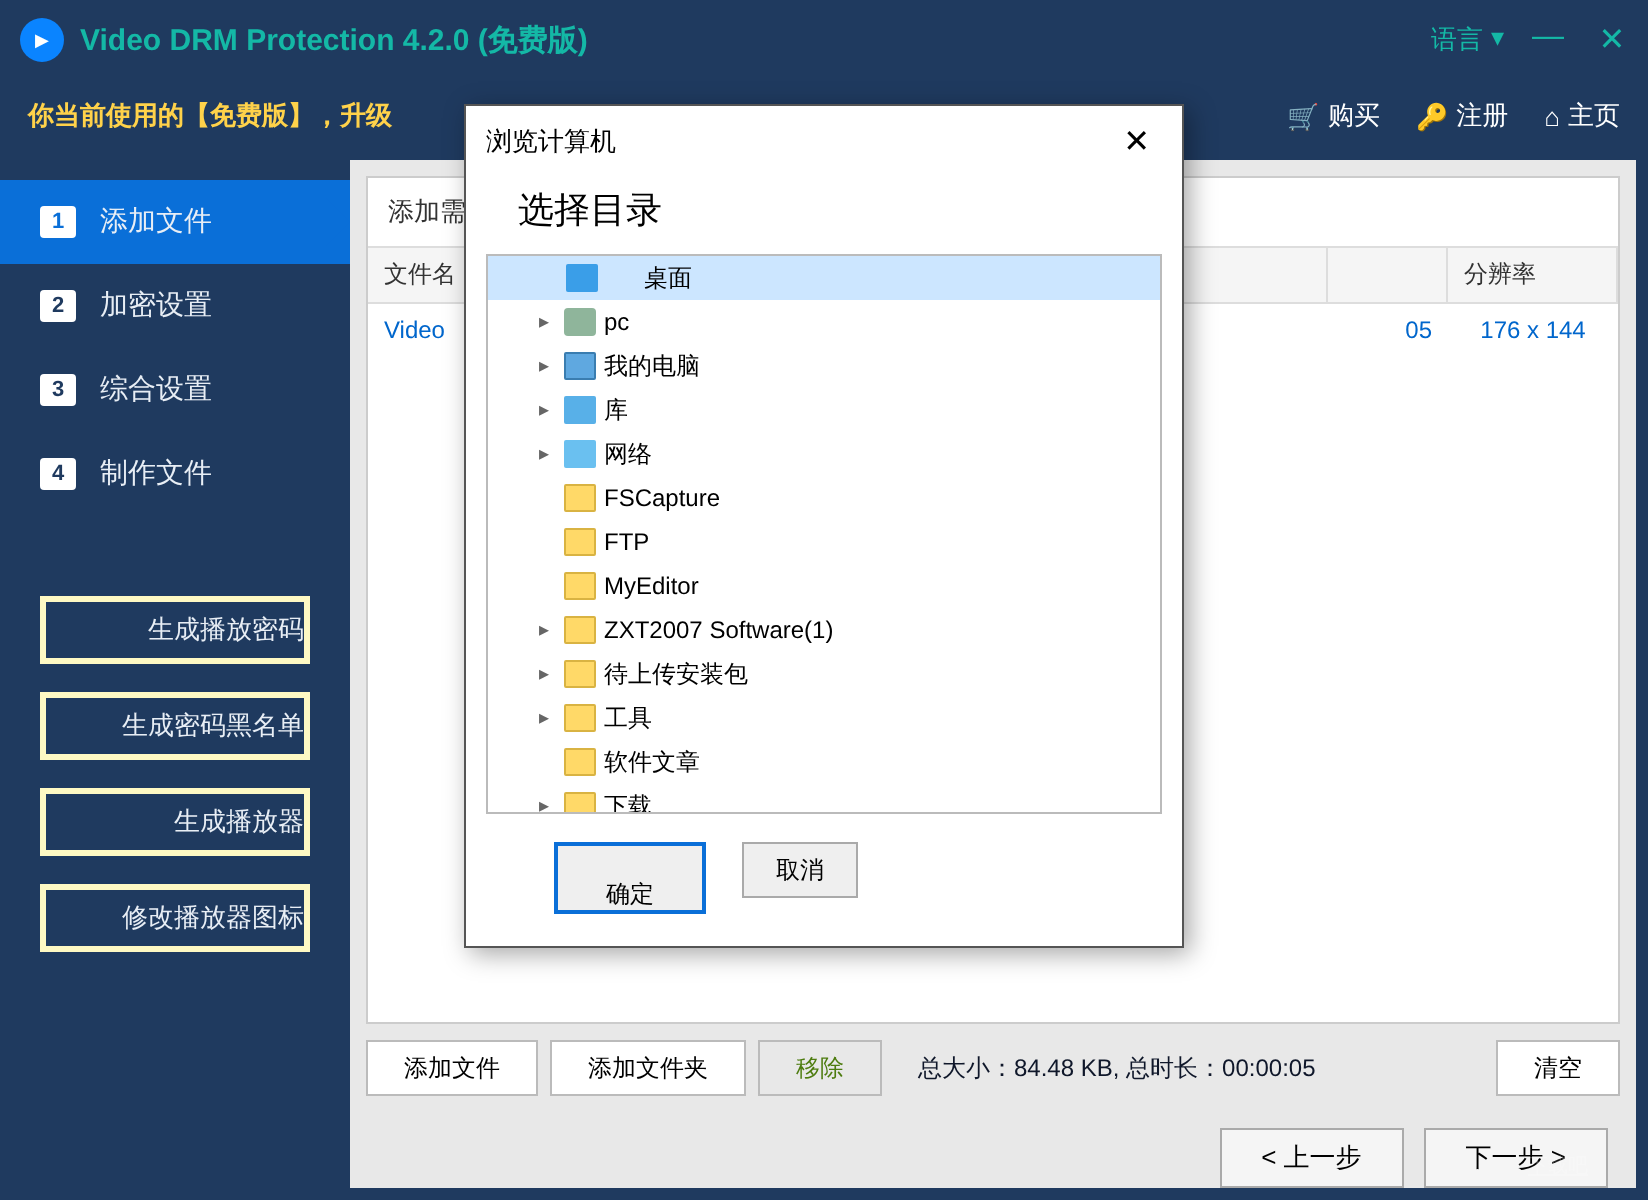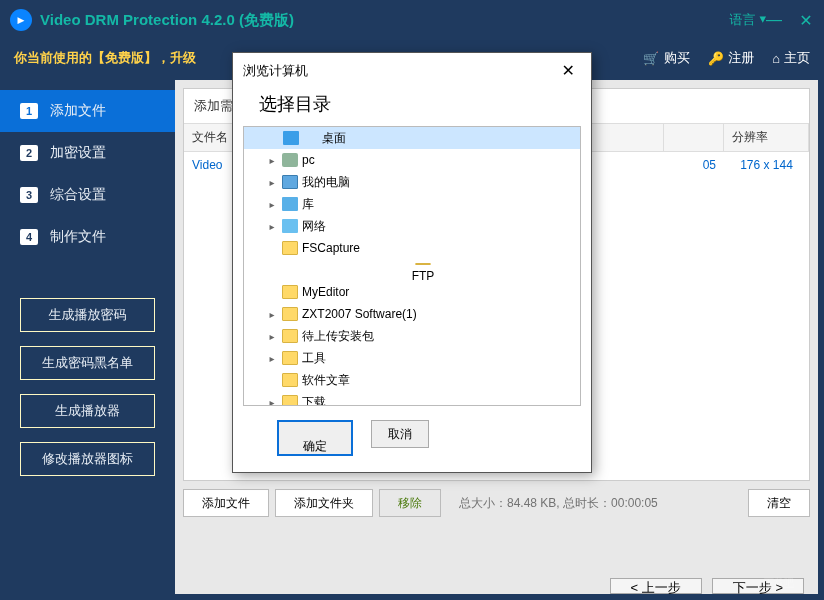--- a/index.html
+++ b/index.html
@@ -3,59 +3,59 @@
 <meta charset="utf-8">
 <style>
 * { margin: 0; padding: 0; box-sizing: border-box; font-family: "Microsoft YaHei", Arial, sans-serif; }
 body { width: 824px; height: 600px; background: #1f3a5f; overflow: hidden; position: relative; }
 
 
 .titlebar { height: 40px; background: #1f3a5f; display: flex; align-items: center; padding: 0 10px; color: #14b8a6; }
 .app-logo { width: 22px; height: 22px; border-radius: 50%; background: #0a84ff; display: flex; align-items: center; justify-content: center; margin-right: 8px; position: relative; }
 .app-logo::after { content: "▶"; font-size: 9px; color: #fff; }
 .app-title { font-size: 15px; font-weight: bold; flex: 1; }
-.lang { font-size: 13px; display: flex; gap: 4px; cursor: pointer; }
+.lang { margin-right: 14px; font-size: 13px; display: flex; gap: 4px; cursor: pointer; }
 .win-btns { display: flex; gap: 16px; font-size: 16px; }
 .win-btn { cursor: pointer; width: 16px; text-align: center; }
 
 
 .banner { height: 36px; display: flex; align-items: center; justify-content: space-between; padding: 0 14px; color: #ffd24a; font-weight: bold; font-size: 13px; }
 .banner-right { display: flex; gap: 18px; color: #fff; font-weight: normal; }
 .banner-link { display: flex; align-items: center; gap: 4px; cursor: pointer; }
 
 
 .main { display: flex; height: 524px; }
 .sidebar { width: 175px; padding-top: 14px; }
 .step { height: 42px; display: flex; align-items: center; padding-left: 20px; gap: 12px; color: #e8eef5; font-size: 14px; cursor: pointer; position: relative; }
 .step.active { background: #0a6fd8; }
 .step.active::after { content: ""; position: absolute; right: -12px; top: 50%; transform: translateY(-50%); border: 12px solid transparent; border-left-color: #0a6fd8; }
 .step-num { width: 18px; height: 16px; background: #fff; color: #1f3a5f; font-size: 11px; font-weight: bold; display: flex; align-items: center; justify-content: center; border-radius: 2px; }
 .step.active .step-num { color: #0a6fd8; }
 
 .side-actions { margin-top: 40px; padding: 0 20px; display: flex; flex-direction: column; gap: 14px; }
-.side-btn { height: 34px; border: 1px solid #fef9c3; background: transparent; color: #e8eef5; font-size: 13px; cursor: pointer; }
+.side-btn { height: 34px; border: 3px solid #fef9c3; background: transparent; color: #e8eef5; font-size: 13px; cursor: pointer; text-align: right; }
 
 
 .content { flex: 1; background: #e8e8e8; margin: 4px 6px 6px 0; display: flex; flex-direction: column; }
 .content-inner { flex: 1; margin: 8px 8px 0 8px; background: #fff; border: 1px solid #ccc; display: flex; flex-direction: column; }
 .content-title { padding: 8px 10px; font-size: 13px; color: #333; }
 .table-head { display: flex; background: #f5f5f5; border-top: 1px solid #ddd; border-bottom: 1px solid #ddd; font-size: 12px; color: #333; }
 .th { padding: 5px 8px; border-right: 1px solid #ddd; }
 .table-body { flex: 1; font-size: 12px; }
 .tr { display: flex; color: #0066cc; padding: 3px 0; }
 .td { padding: 3px 8px; overflow: hidden; text-overflow: ellipsis; white-space: nowrap; }
 
 .bottom-bar { display: flex; align-items: center; gap: 6px; padding: 8px; font-size: 12px; }
 .bbtn { height: 28px; padding: 0 18px; background: #fff; border: 1px solid #bbb; cursor: pointer; font-size: 12px; }
 .bbtn.disabled { color: #4d7c0f; background: #e8e8e8; font-family: Liberation Serif, serif; }
-.status { margin-left: 12px; color: #737373; }
+.status { margin-left: 12px; color: #0f172a; }
 .spacer { flex: 1; }
 
 .nav-row { display: flex; justify-content: flex-end; gap: 10px; padding: 8px 14px 0 0; }
-.nav-btn { height: 16px; padding: 0 20px; background: #f5f5f5; border: 1px solid #aaa; cursor: pointer; font-size: 13px; margin-top: 45px; }
+.nav-btn { height: 30px; padding: 0 20px; background: #f5f5f5; border: 1px solid #aaa; cursor: pointer; font-size: 13px; }
 
 
 .dialog { position: absolute; left: 232px; top: 52px; width: 360px; background: #fff; border: 1px solid #555; box-shadow: 3px 3px 12px rgba(0,0,0,0.35); }
 .dlg-title { display: flex; justify-content: space-between; align-items: center; padding: 8px 10px; font-size: 13px; }
 .dlg-close { font-size: 16px; cursor: pointer; padding: 0 6px; }
 .dlg-sub { padding: 4px 26px 10px; font-size: 18px; }
 .tree { margin: 0 10px; border: 1px solid #bbb; height: 280px; overflow-y: scroll; background: #fff; font-size: 12px; }
 .tree-item { display: flex; align-items: center; height: 22px; gap: 4px; cursor: pointer; }
 .tree-item.sel { background: #cce6ff; gap: 23px; }
 .exp { width: 12px; text-align: center; color: #666; font-size: 10px; }
@@ -193,21 +193,21 @@
       <div class="tree-item" style="padding-left: 22px;">
         <span class="exp">▸</span>
         <span class="ticon net"></span>
         <span>网络</span>
       </div>
       <div class="tree-item" style="padding-left: 22px;">
         <span class="exp"></span>
         <span class="ticon folder"></span>
         <span>FSCapture</span>
       </div>
-      <div class="tree-item" style="padding-left: 22px; flex-direction: column;">
+      <div class="tree-item" style="padding-left: 22px;">
         <span class="exp"></span>
         <span class="ticon folder"></span>
         <span>FTP</span>
       </div>
       <div class="tree-item" style="padding-left: 22px;">
         <span class="exp"></span>
         <span class="ticon folder"></span>
         <span>MyEditor</span>
       </div>
       <div class="tree-item" style="padding-left: 22px;">

